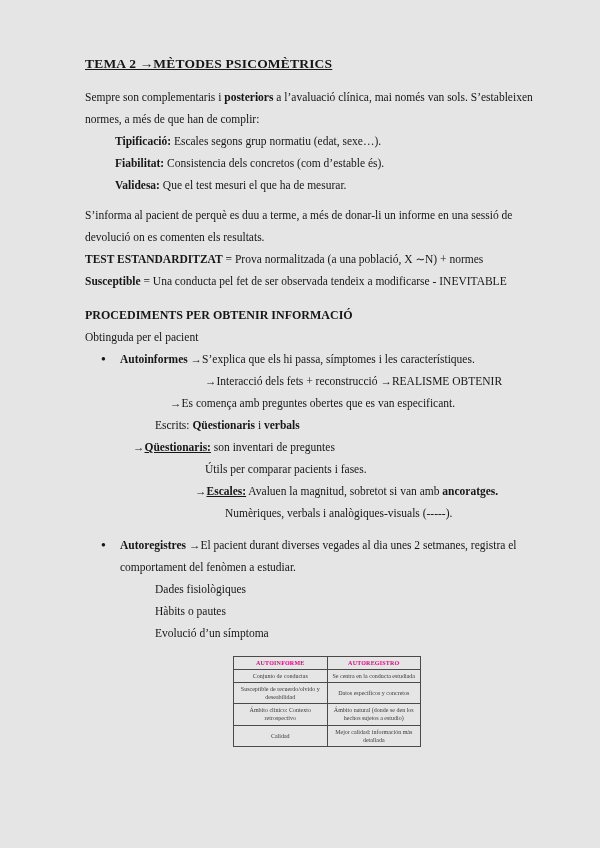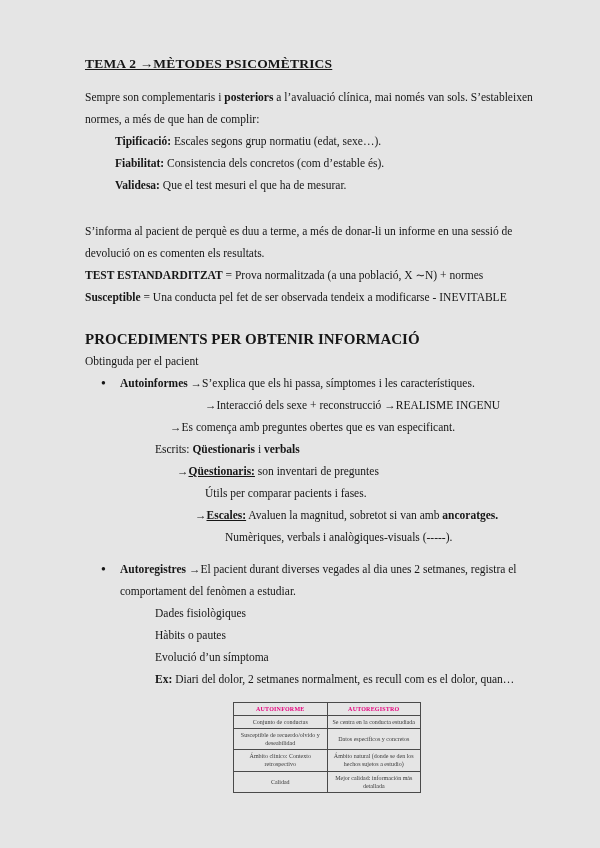--- a/index.html
+++ b/index.html
@@ -8,29 +8,29 @@
     position:relative; width:600px; height:848px; background:#e5e5e5;
     font-family:Liberation Serif, serif; color:#161616; overflow:hidden;
   }
   .content { padding:56px 60px 0 85px; }
   .title { font-size:13.5px; font-weight:bold; margin-bottom:14px; letter-spacing:.2px; }
   .u { text-decoration:underline; }
   .bu { font-weight:bold; text-decoration:underline; }
   p.body, .li { font-size:11.5px; line-height:22px; }
   b { font-weight:bold; }
   .ind1 { margin-left:30px; }
-  .mt8  { margin-top:24px; }
+  .mt8  { margin-top:8px; }
   .mt10 { margin-top:10px; }
-  .h2 { font-size:15px; font-weight:bold; margin-top:20px; line-height:22px; }
+  .h2 { font-size:12px; font-weight:bold; margin-top:12px; line-height:22px; }
   .li { display:flex; margin-left:16px; }
   .bullet { flex:none; width:19px; font-size:8px; line-height:22px; }
   .litext { flex:1; }
   .sl70  { margin-left:70px; }
   .sl85  { margin-left:85px; }
-  .sl100 { margin-left:92px; }
+  .sl100 { margin-left:48px; }
   .sl110 { margin-left:110px; }
   .sl120 { margin-left:120px; }
   .sl140 { margin-left:140px; }
   table.cmp {
     border-collapse:collapse; margin:12px 0 0 148px; table-layout:fixed; width:188px;
   }
   table.cmp th, table.cmp td {
     border:1px solid #4a4a4a; text-align:center; vertical-align:middle;
     padding:2px 3px; line-height:1.35; word-wrap:break-word;
   }
@@ -57,37 +57,36 @@
     <p class="body"><b>Susceptible</b><span> = Una conducta pel fet de ser observada tendeix a modificarse - INEVITABLE</span></p>
 
     <h2 class="h2">PROCEDIMENTS PER OBTENIR INFORMACIÓ</h2>
     <p class="body">Obtinguda per el pacient</p>
 
     <div class="li">
       <span class="bullet">●</span>
       <span class="litext"><b>Autoinformes</b><span> →S’explica que els hi passa, símptomes i les característiques.</span></span>
     </div>
 
-    <p class="body sl120">→Interacció dels sexe + reconstrucció →REALISME INGENU</p>
+    <p class="body sl120">→Interacció dels fets + reconstrucció →REALISME OBTENIR</p>
     <p class="body sl85">→Es comença amb preguntes obertes que es van especificant.</p>
     <p class="body sl70"><span>Escrits: </span><b>Qüestionaris</b><span> i </span><b>verbals</b></p>
     <p class="body sl100"><span>→</span><span class="bu">Qüestionaris:</span><span> son inventari de preguntes</span></p>
     <p class="body sl120">Útils per comparar pacients i fases.</p>
     <p class="body sl110"><span>→</span><span class="bu">Escales:</span><span> Avaluen la magnitud, sobretot si van amb </span><b>ancoratges.</b></p>
     <p class="body sl140">Numèriques, verbals i analògiques-visuals (-----).</p>
 
     <div class="li mt10">
       <span class="bullet">●</span>
       <span class="litext"><b>Autoregistres</b><span> →El pacient durant diverses vegades al dia unes 2 setmanes, registra el comportament del fenòmen a estudiar.</span></span>
     </div>
 
     <p class="body sl70">Dades fisiològiques</p>
     <p class="body sl70">Hàbits o pautes</p>
     <p class="body sl70">Evolució d’un símptoma</p>
-    <p class="body sl70"><b>Ex:</b><span> Diari del dolor, 2 setmanes normalment, es recull com es el dolor, quan…</span></p>
 
     <table class="cmp">
       <tbody>
           <tr>
         <th style="color: rgb(230, 0, 126);">AUTOINFORME</th>
         <th style="color: rgb(230, 0, 126);">AUTOREGISTRO</th>
       </tr>
       <tr>
         <td>Conjunto de conductas</td>
         <td>Se centra en la conducta estudiada</td>

